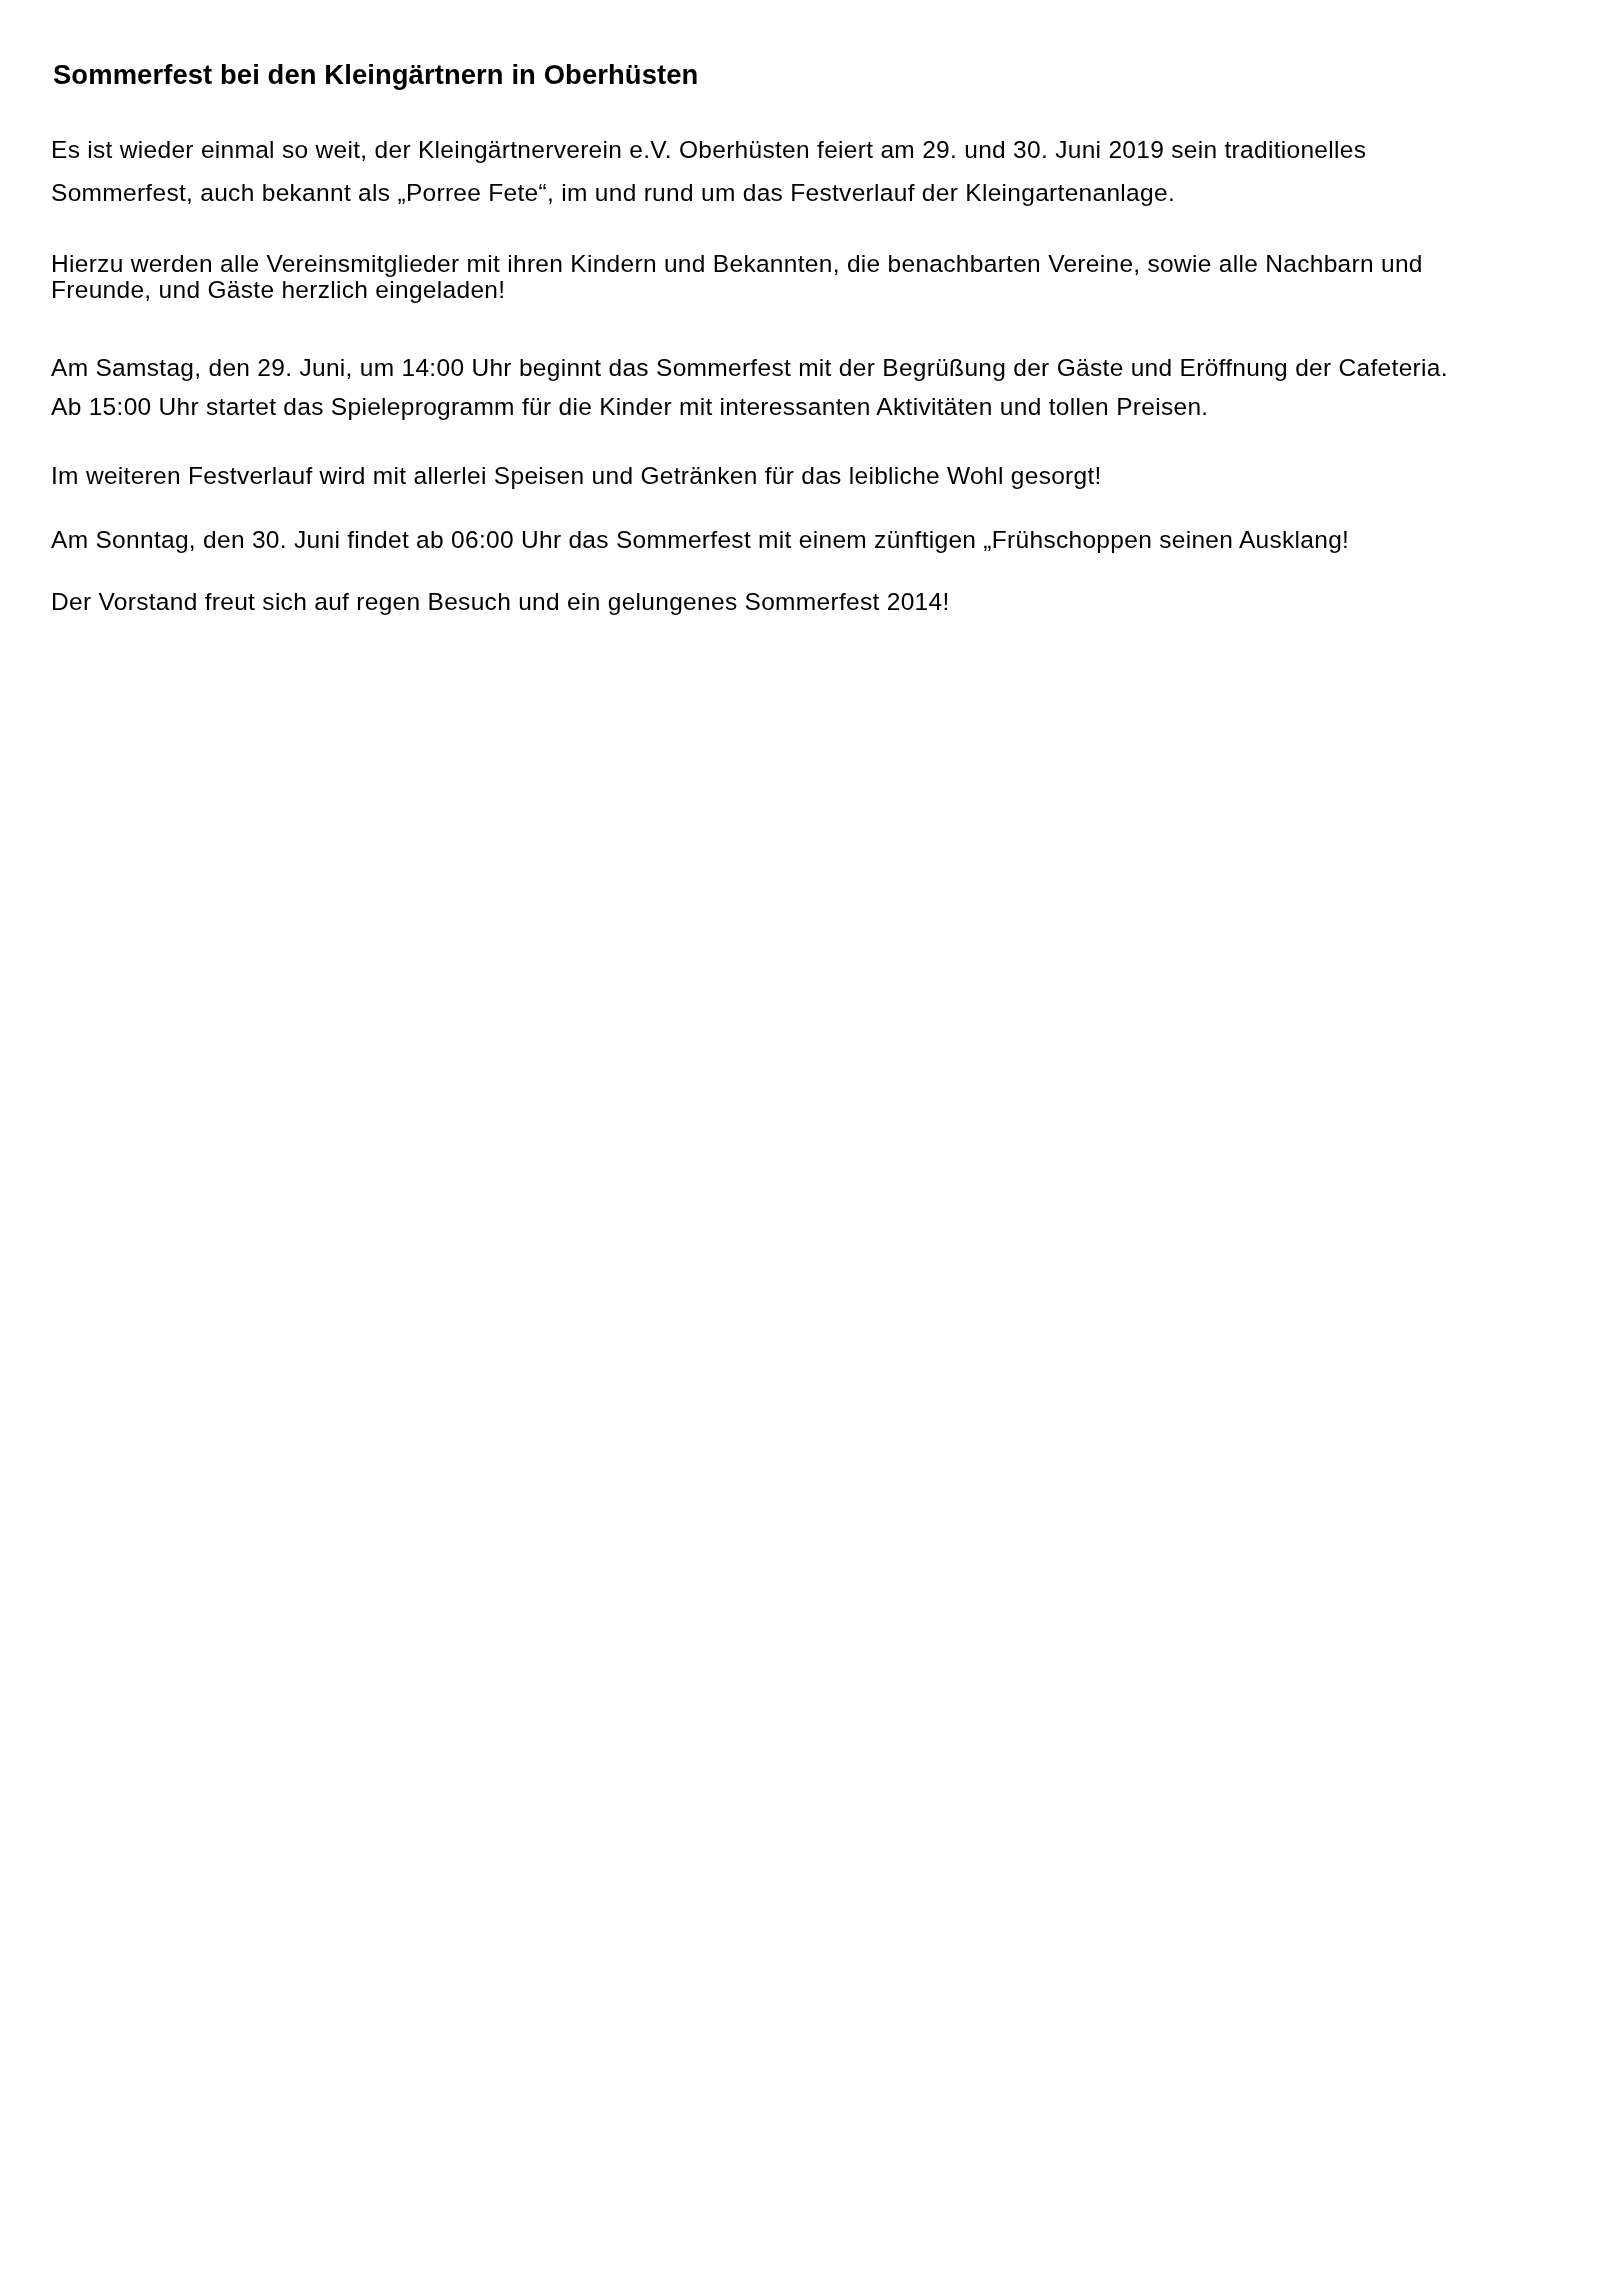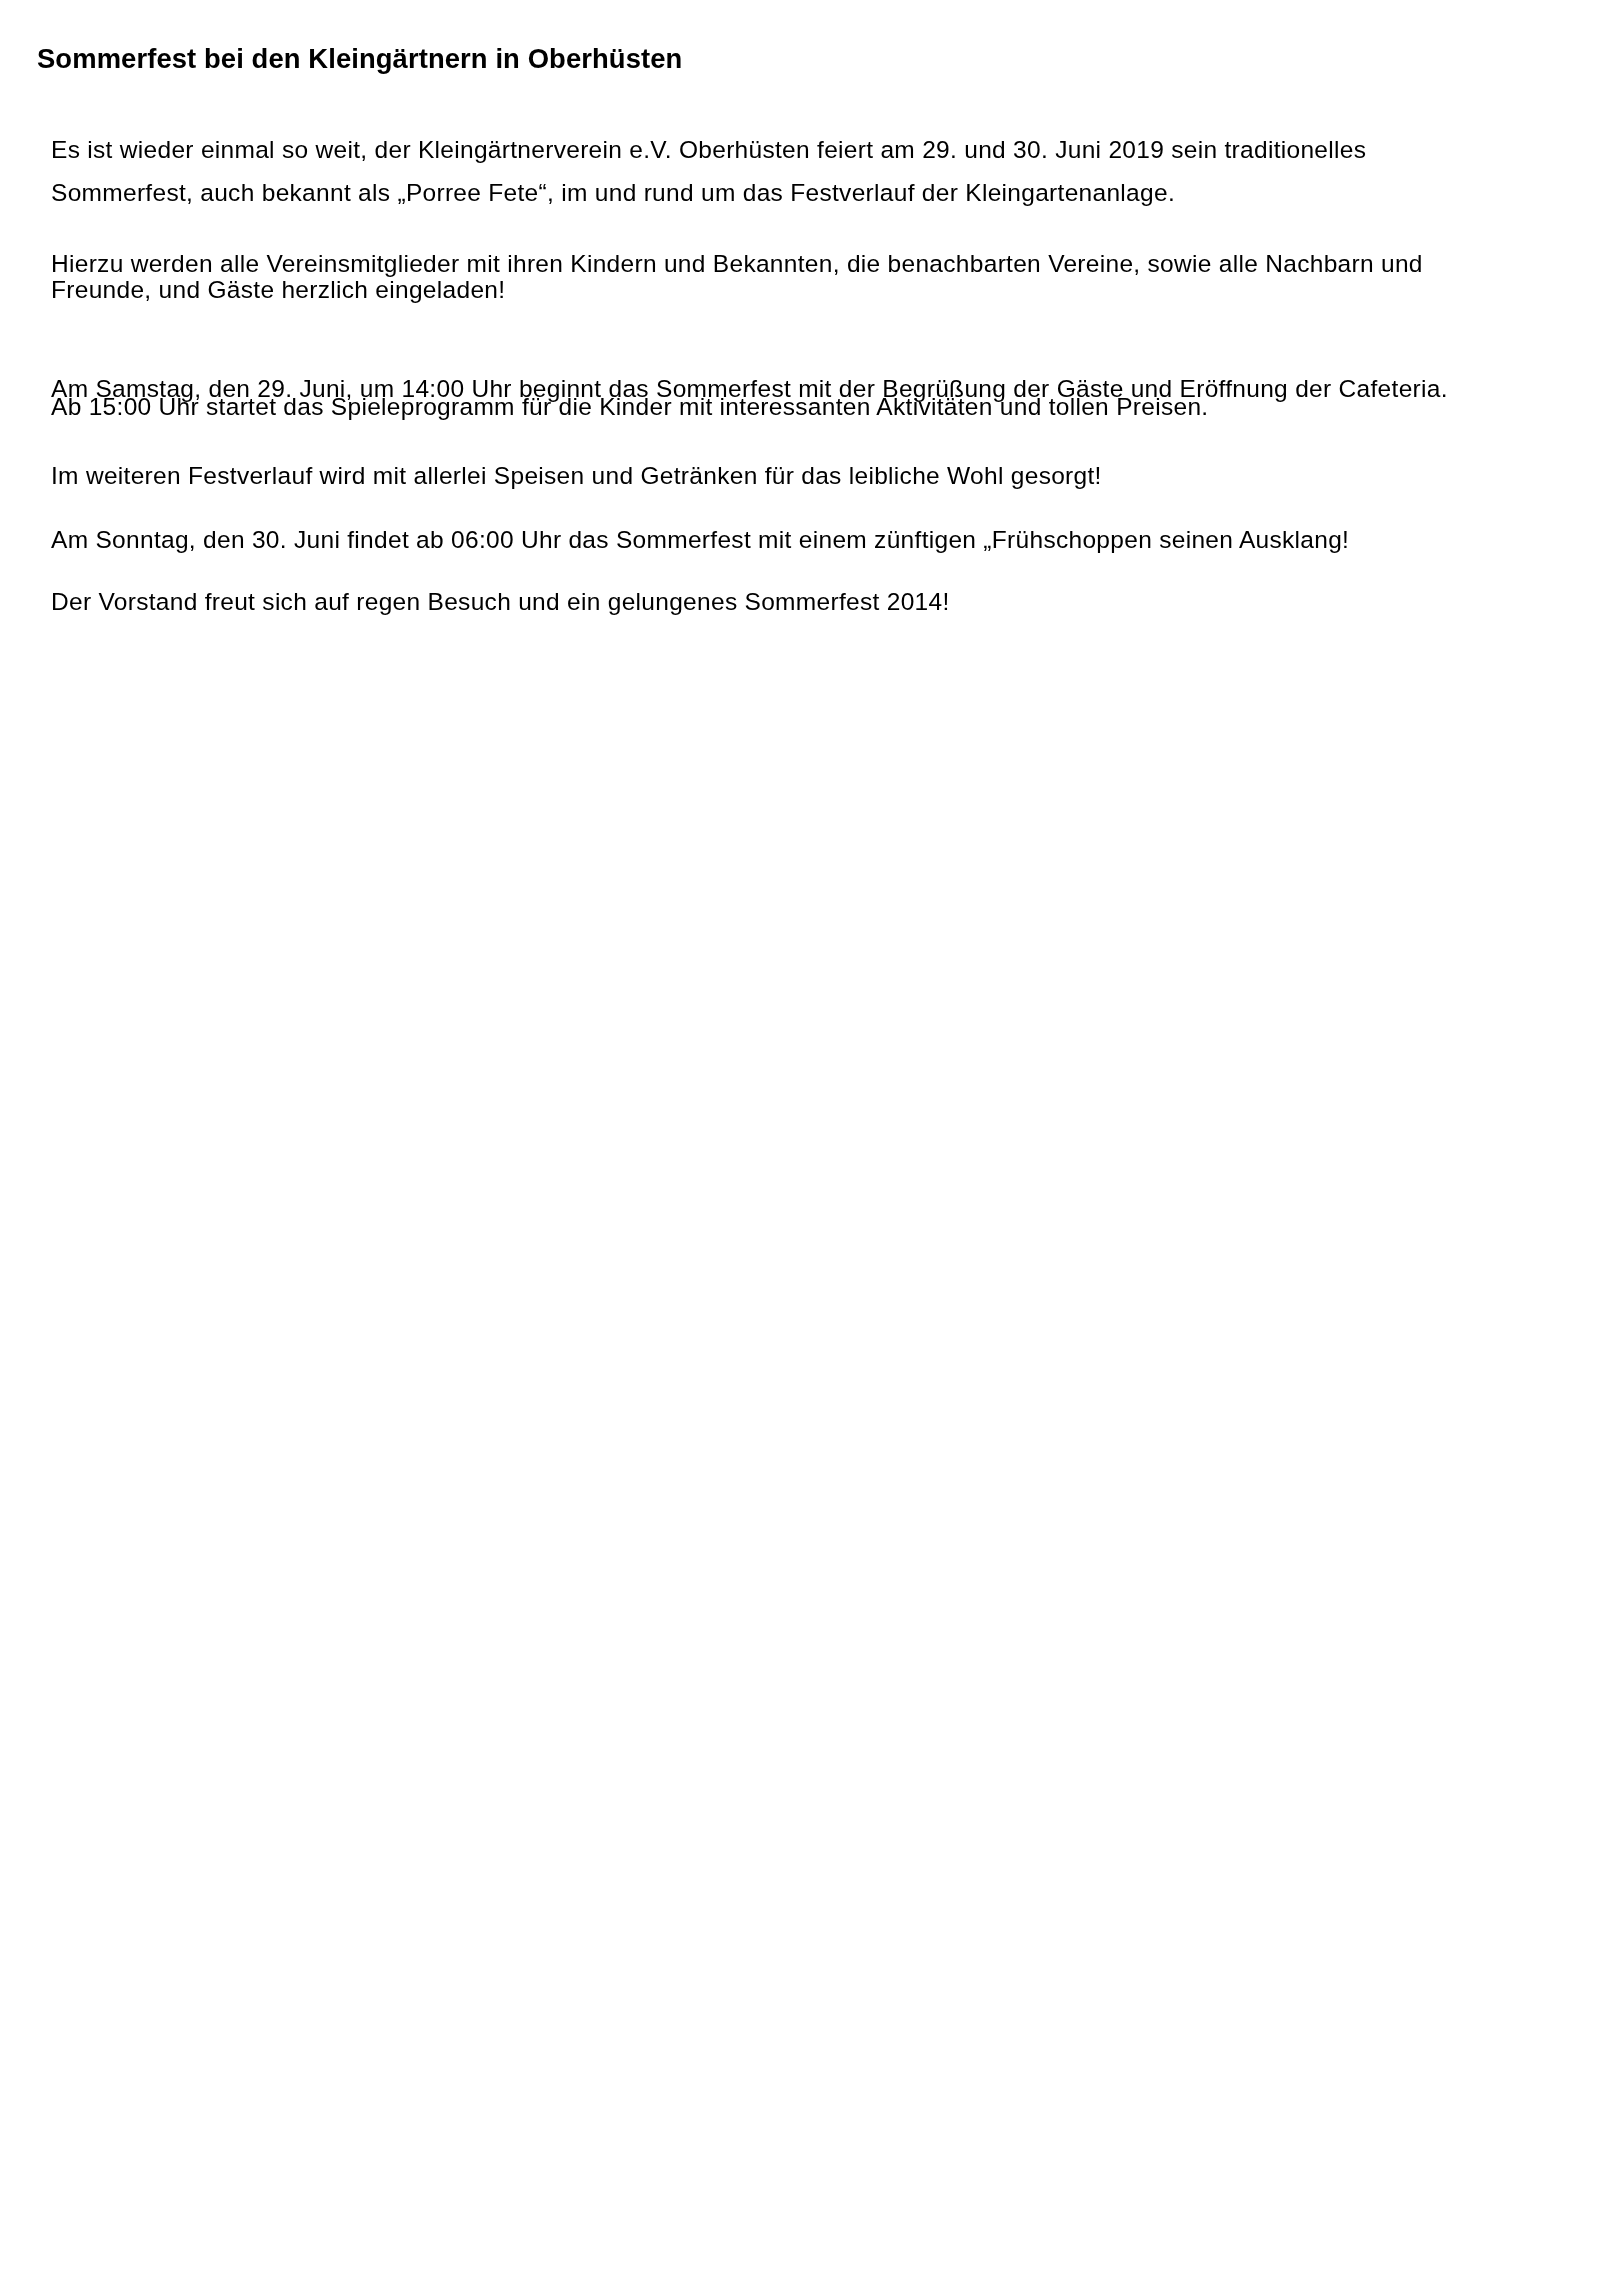--- a/index.html
+++ b/index.html
@@ -19,21 +19,21 @@
     position: absolute;
     left: 0; top: 0;
     width: 1621px;
     height: 2293px;
     background: #ffffff;
   }
   .title {
     position: absolute;
     left: 37px;
     top: 42px;
-    margin: 0;
+    margin: 16px;
     font-size: 27.4px;
     line-height: 33px;
     font-weight: bold;
     white-space: nowrap;
     letter-spacing: 0.1px;
   }
   .line {
     position: absolute;
     left: 39px;
     margin: 12px;
@@ -54,21 +54,21 @@
     <p class="line" style="top:123px">Es ist wieder einmal so weit, der Kleingärtnerverein e.V. Oberhüsten feiert am 29. und 30. Juni 2019 sein traditionelles</p>
     <p class="line" style="top:166px">Sommerfest, auch bekannt als „Porree Fete“, im und rund um das Festverlauf der Kleingartenanlage.</p>
   </div>
 
   <div>
     <p class="line" style="top:237px">Hierzu werden alle Vereinsmitglieder mit ihren Kindern und Bekannten, die benachbarten Vereine, sowie alle Nachbarn und</p>
     <p class="line" style="top:263px">Freunde, und Gäste herzlich eingeladen!</p>
   </div>
 
   <div>
-    <p class="line" style="top:362px">Am Samstag, den 29. Juni, um 14:00 Uhr beginnt das Sommerfest mit der Begrüßung der Gäste und Eröffnung der Cafeteria.</p>
+    <p class="line" style="top:341px">Am Samstag, den 29. Juni, um 14:00 Uhr beginnt das Sommerfest mit der Begrüßung der Gäste und Eröffnung der Cafeteria.</p>
     <p class="line" style="top:380px">Ab 15:00 Uhr startet das Spieleprogramm für die Kinder mit interessanten Aktivitäten und tollen Preisen.</p>
   </div>
 
   <div>
     <p class="line" style="top:449px">Im weiteren Festverlauf wird mit allerlei Speisen und Getränken für das leibliche Wohl gesorgt!</p>
   </div>
 
   <div>
     <p class="line" style="top:513px">Am Sonntag, den 30. Juni findet ab 06:00 Uhr das Sommerfest mit einem zünftigen „Frühschoppen seinen Ausklang!</p>
   </div>

